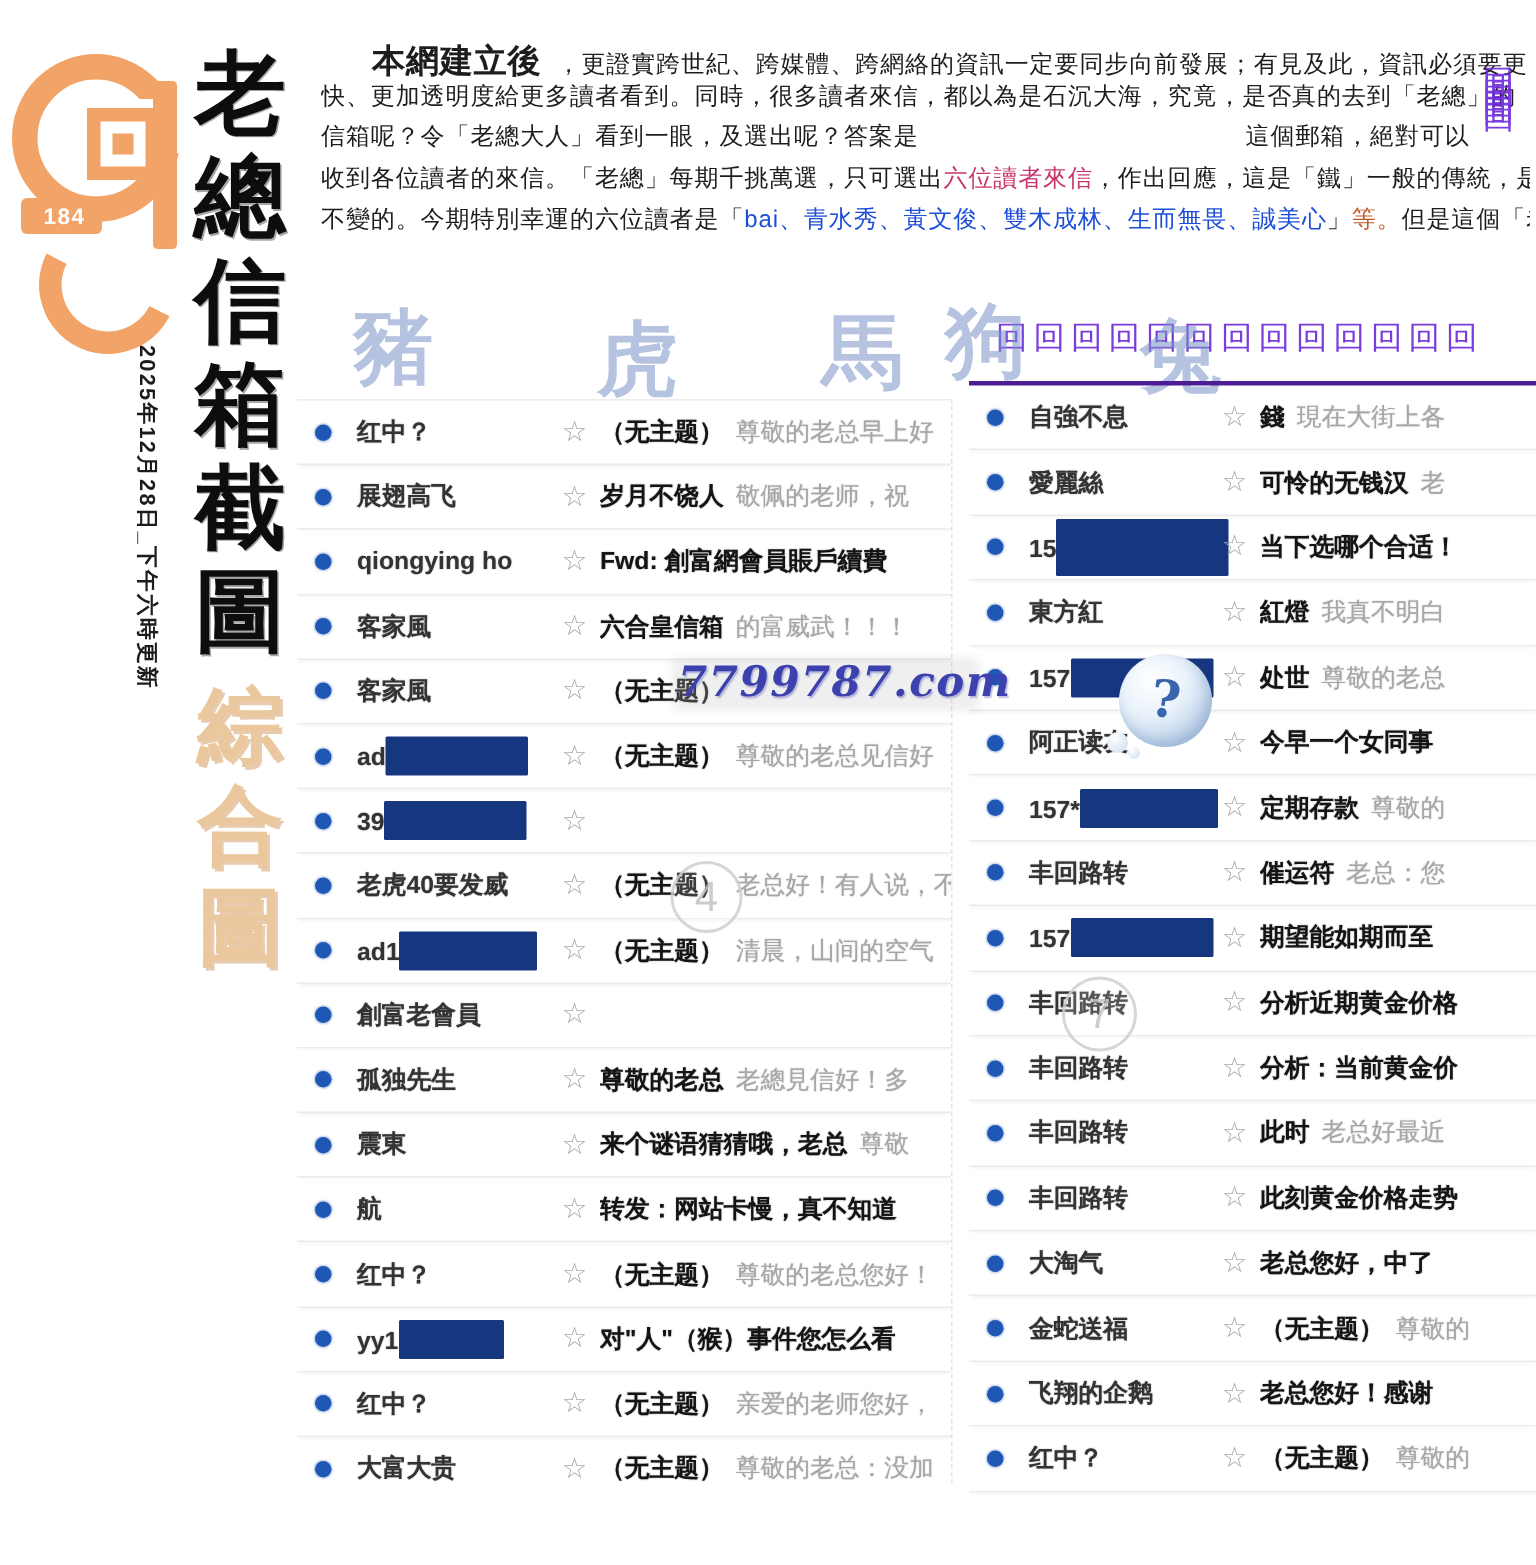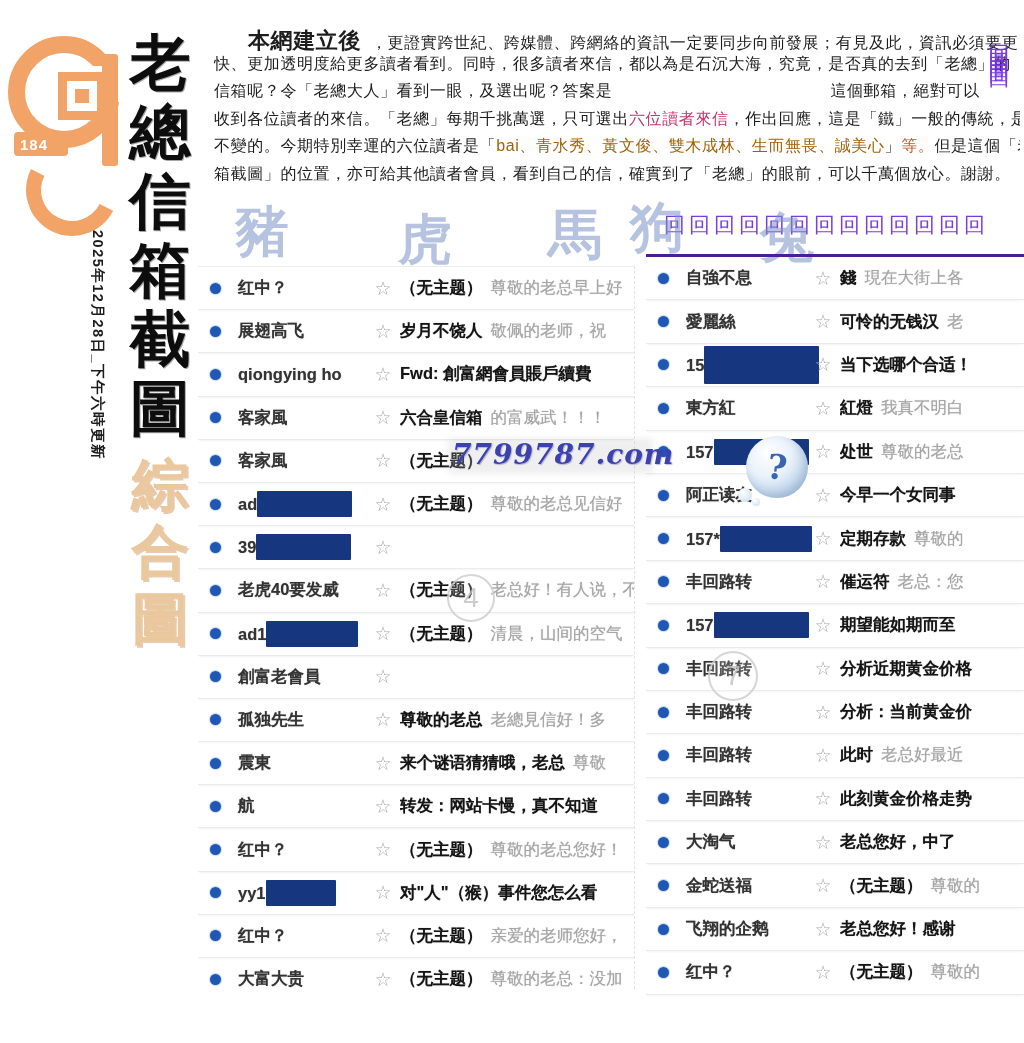--- a/index.html
+++ b/index.html
@@ -9,21 +9,21 @@
   
   #logo{position:absolute;left:6px;top:24px;width:125px;height:215px;}
   .lg{position:absolute;background:#f2a468;}
   #lg-ring{left:2px;top:12px;width:78px;height:78px;border:17px solid #f2a468;border-radius:50%;background:none;}
   #lg-ring-cut{left:84px;top:42px;width:34px;height:36px;background:#fff;}
   #lg-bar{left:96px;top:30px;width:16px;height:112px;border-radius:3px;}
   #lg-sq{left:52px;top:48px;width:30px;height:30px;border:9px solid #f2a468;background:#fff;}
   #lg-sq-in{left:69px;top:65px;width:14px;height:14px;}
   #lg-arc{left:20px;top:120px;width:62px;height:62px;background:none;border:15px solid transparent;border-left-color:#f2a468;border-bottom-color:#f2a468;border-radius:50%;transform:rotate(-18deg);}
   #lg-foot{left:8px;top:108px;width:54px;height:24px;border-radius:4px;}
-  #lg-num{position:absolute;left:14px;top:112px;width:46px;text-align:left;color:#fff;
+  #lg-num{position:absolute;left:14px;top:112px;width:46px;text-align:center;color:#fff;
           font-size:15px;font-weight:bold;letter-spacing:1px;}
 
   
   #v-title{position:absolute;left:120px;top:28px;width:80px;text-align:center;}
   #v-title .tch{font-family:"DejaVu Serif","Liberation Serif",serif;font-weight:900;
     font-size:61px;line-height:69px;color:#0d0d0d;text-shadow:1px 1px 0 rgba(0,0,0,.35);}
   #v-sub{position:absolute;left:118px;top:450px;width:84px;text-align:center;}
   #v-sub .tch{font-family:"DejaVu Serif","Liberation Serif",serif;font-weight:900;
     font-size:57px;line-height:67px;color:#eac79d;text-shadow:2px 2px 0 rgba(213,160,108,.55);}
   #v-date{position:absolute;left:88px;top:230px;height:310px;
@@ -113,22 +113,21 @@
       <div class="tch">合</div>
       <div class="tch">圖</div>
     </div>
   <div id="v-date">2025年12月28日_下午六時更新</div>
 
   <div id="intro">
       <div class="iline indent1"><span class="headline">本網建立後</span><span>，更證實跨世紀、跨媒體、跨網絡的資訊一定要同步向前發展；有見及此，資訊必須要更</span></div>
       <div class="iline"><span>快、更加透明度給更多讀者看到。同時，很多讀者來信，都以為是石沉大海，究竟，是否真的去到「老總」的</span></div>
       <div class="iline"><span>信箱呢？令「老總大人」看到一眼，及選出呢？答案是</span><span class="gap"></span><span>這個郵箱，絕對可以</span></div>
       <div class="iline"><span>收到各位讀者的來信。「老總」每期千挑萬選，只可選出</span><span style="color: rgb(199, 53, 109);">六位讀者來信</span><span>，作出回應，這是「鐵」一般的傳統，是</span></div>
-      <div class="iline"><span>不變的。今期特別幸運的六位讀者是「</span><span style="color: #a16207; margin-top: 16px;">bai、青水秀、黃文俊、雙木成林、生而無畏、誠美心</span><span>」</span><span style="color: rgb(192, 90, 40);">等。</span><span>但是這個「老總信</span></div>
-      <div class="iline"><span>箱截圖」的位置，亦可給其他讀者會員，看到自己的信，確實到了「老總」的眼前，可以千萬個放心。謝謝。</span></div>
+      <div class="iline"><span>不變的。今期特別幸運的六位讀者是「</span><span style="color: #1d4ed8; margin-top: 16px;">bai、青水秀、黃文俊、雙木成林、生而無畏、誠美心</span><span>」</span><span style="color: rgb(192, 90, 40);">等。</span><span>但是這個「老總信</span></div>
     </div>
 
   <div id="meander-v" class="meander">回回回回回回回</div>
   <div id="meander-h" class="meander">回回回回回回回回回回回回回</div>
 
   <div id="zodiac-layer">
       <div class="zod" style="left: 235px; top: 196px;">豬</div>
       <div class="zod" style="left: 398px; top: 204px;">虎</div>
       <div class="zod" style="left: 548px; top: 199px;">馬</div>
       <div class="zod" style="left: 630px; top: 192px;">狗</div>

